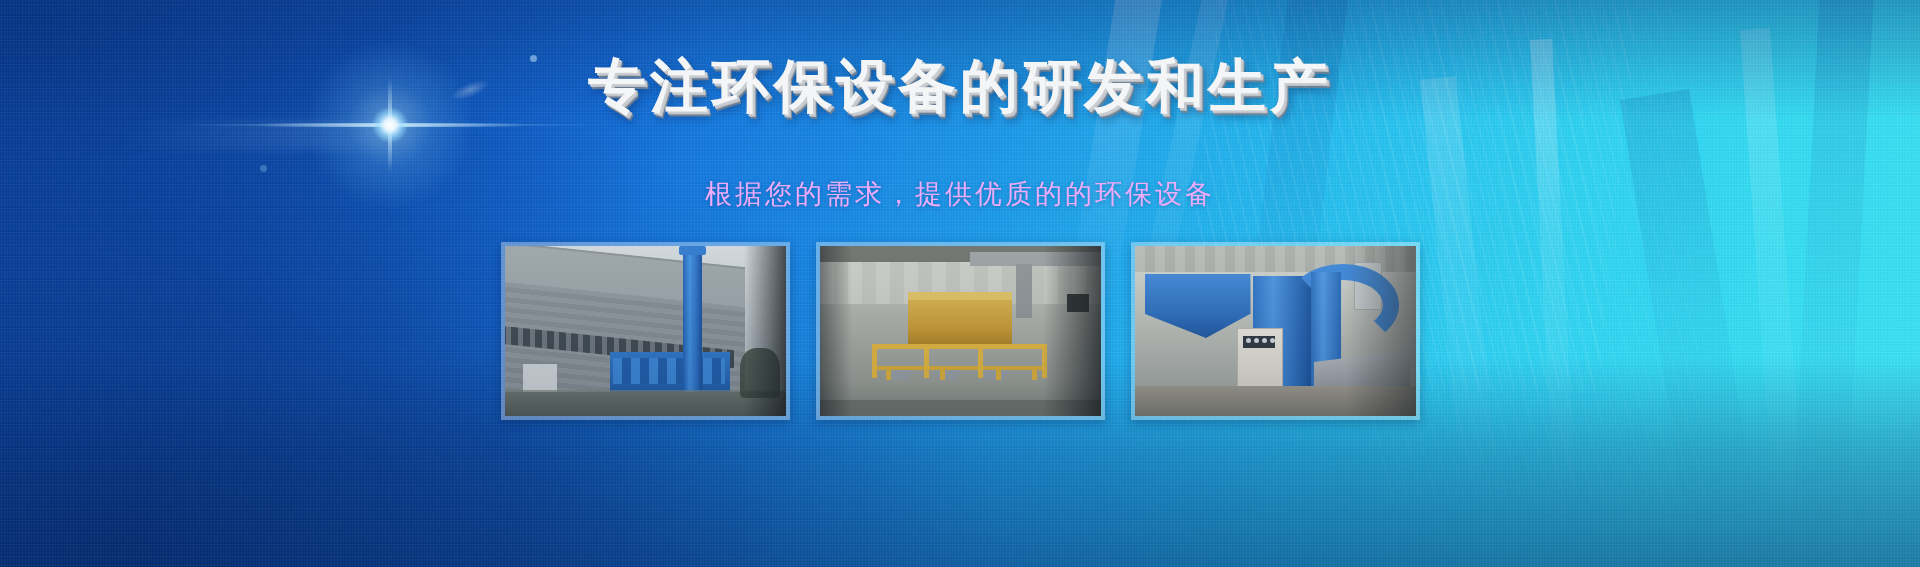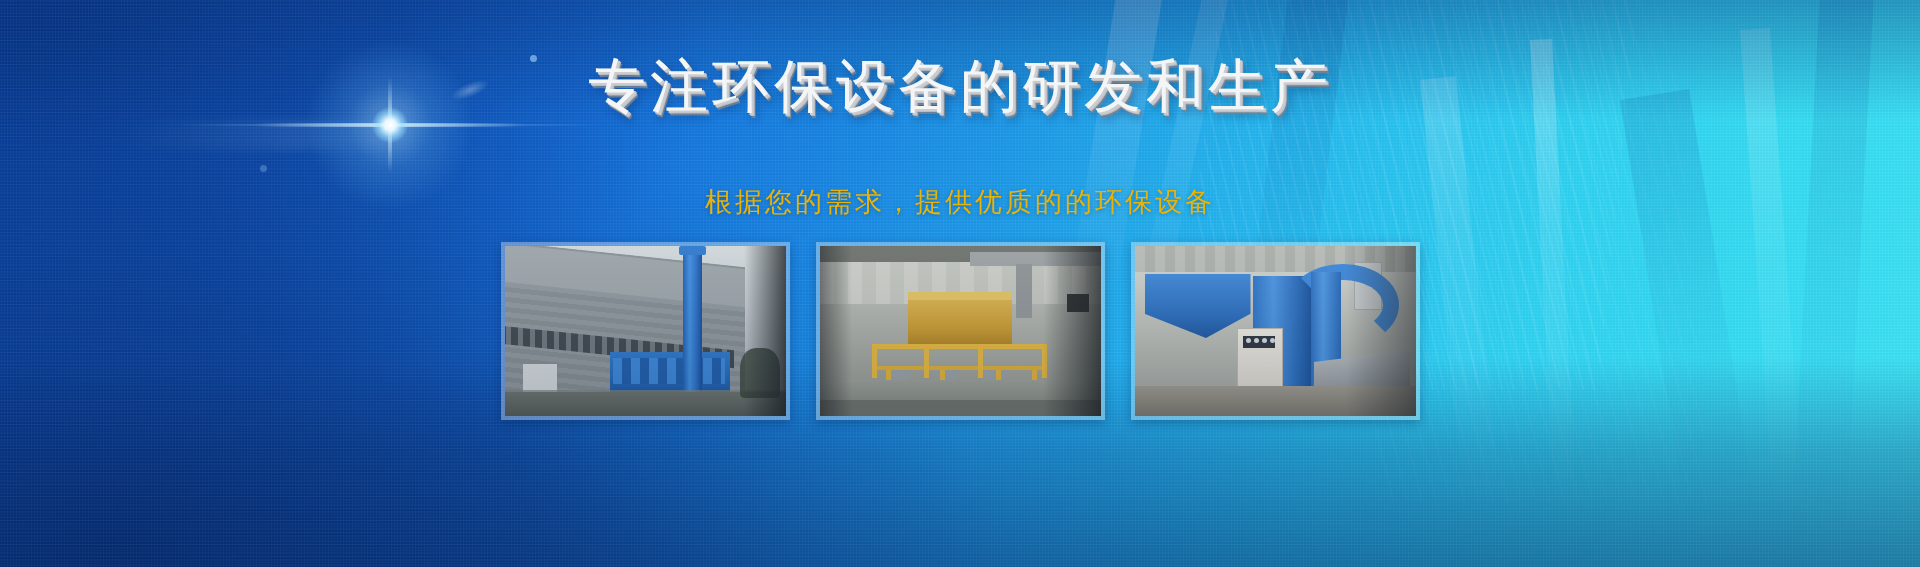--- a/index.html
+++ b/index.html
@@ -157,21 +157,21 @@
     filter:blur(4px);
   }
 
   
   .content{position:absolute;inset:0;}
 
   .headline{
     position:absolute;top:57px;left:0;right:0;
     text-align:center;
     font-size:58px;
-    font-weight:normal;
+    font-weight:bold;
     letter-spacing:4px;
     color:#f3f5f6;
     line-height:1;
     white-space:nowrap;
     text-shadow:
        2px 2px 0 #c9ccd0,
        3px 3px 0 #b9bcc1,
        4px 5px 0 rgba(120,130,145,.85),
        5px 7px 9px rgba(8,40,90,.45);
   }
@@ -192,25 +192,25 @@
     box-shadow:0 2px 6px rgba(4,30,80,.28);
   }
   .ribbon-inner{
     position:absolute;inset:0;
     background:linear-gradient(to bottom, rgba(255,255,255,.10) 0%, rgba(255,255,255,0) 48%, rgba(0,0,0,.08) 100%);
     pointer-events:none;
   }
   .ribbon-text{position:relative;z-index:2;padding-left:14px;}
 
   .tagline{
-    position:absolute;top:184px;left:0;right:0;
+    position:absolute;top:176px;left:0;right:0;
     text-align:center;
     font-size:27px;
     letter-spacing:3px;
-    color:#eab308;
+    color:#f0abfc;
     white-space:nowrap;
     text-shadow:0 1px 4px rgba(6,40,96,.35);
   }
 
   
   .cards{
     position:absolute;top:242px;left:0;right:0;
     display:flex;justify-content:center;gap:26px;
   }
   .card{

